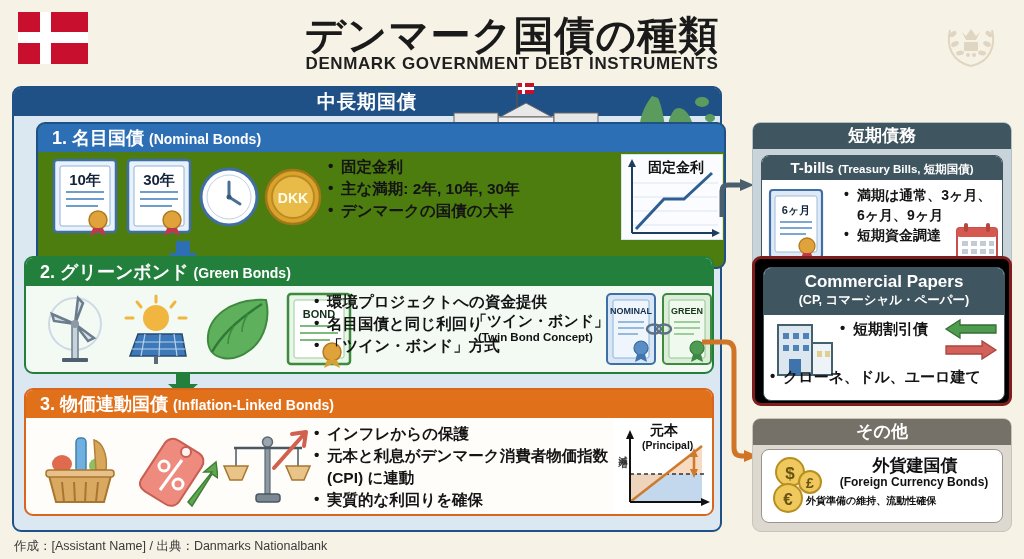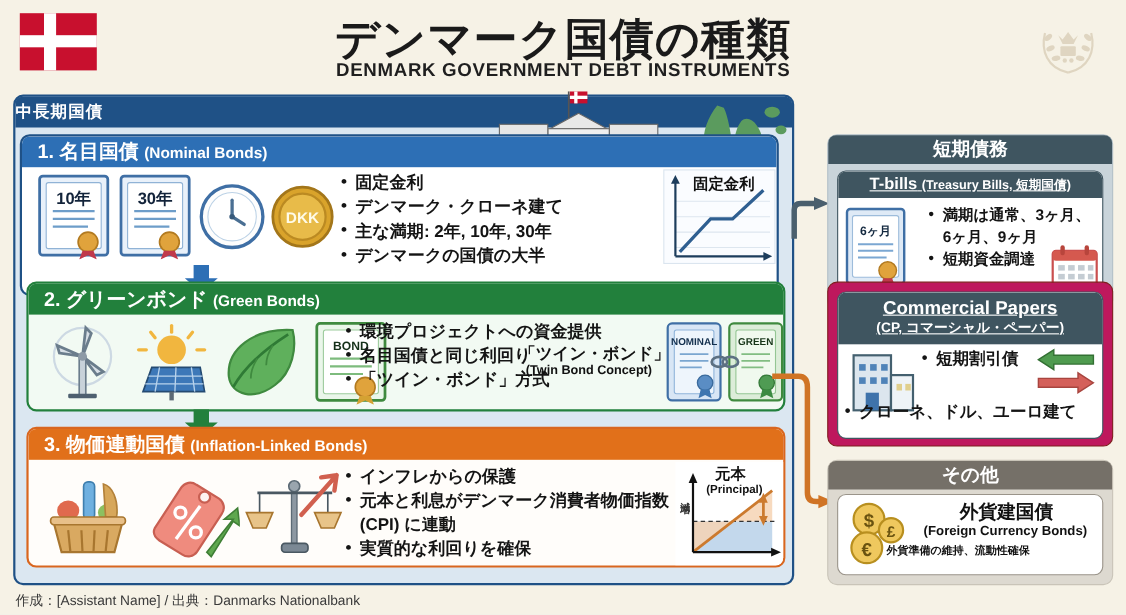--- a/index.html
+++ b/index.html
@@ -33,37 +33,37 @@
   .crest { position: absolute; right: 22px; top: 10px; width: 62px; height: 62px; opacity: .55; }
 
   
   .left-panel {
     position: absolute; left: 12px; top: 86px; width: 710px; height: 446px;
     background: #dbe7f1; border: 2px solid #1f5186; border-radius: 9px;
   }
   .left-panel-head {
     position: absolute; left: 0; top: 0; width: 100%; height: 28px;
     background: #1f5186; border-radius: 6px 6px 0 0;
-    color: #fff; font-size: 15px; font-weight: bold;
-    text-align: left; line-height: 28px; letter-spacing: 1px;
+    color: #fff; font-size: 19px; font-weight: bold;
+    text-align: center; line-height: 28px; letter-spacing: 1px;
   }
 
   
   .card { position: absolute; border-radius: 9px; overflow: hidden; }
   .card-head {
     height: 28px; line-height: 28px; color: #fff;
     font-size: 18px; font-weight: bold; padding-left: 14px;
     white-space: nowrap;
   }
   .card-head .en { font-size: 14px; font-weight: bold; }
   .card-body { position: relative; height: calc(100% - 28px); }
 
   
-  #card-nominal { left: 4px; top: 34px; width: 690px; height: 147px;
-      border: 2px solid #1f5186; background: #ffffff; }
+  #card-nominal { left: 22px; top: 34px; width: 690px; height: 147px;
+      border: 2px solid #1f5186; background: #4d7c0f; }
   #card-nominal .card-head { background: #2d6fb5; }
 
   
   #card-green { left: 10px; top: 168px; width: 690px; height: 118px;
       border: 2px solid #22803c; background: #f2faf3; }
   #card-green .card-head { background: #22803c; }
 
   
   #card-infl { left: 10px; top: 300px; width: 690px; height: 128px;
       border: 2px solid #d9661f; background: #fffdfa; }
@@ -81,29 +81,29 @@
   .r-panel { position: absolute; border-radius: 9px; }
   .r-head {
     height: 26px; line-height: 26px; text-align: center;
     color: #fff; font-weight: bold; font-size: 17px;
     border-radius: 7px 7px 0 0;
   }
   #r-short { left: 752px; top: 86px; width: 260px; height: 160px;
      background: #c9d4da; border: 1px solid #b2c0c8; margin-top: 36px; }
   #r-short .r-head { background: #3f5560; }
   #r-cp   { left: 752px; top: 256px; width: 260px; height: 150px;
-     background: #be185d; border: 1px solid #7f1d1d; }
+     background: #000000; border: 3px solid #7f1d1d; }
   #r-other{ left: 752px; top: 418px; width: 260px; height: 114px;
      background: #ddd9d0; border: 1px solid #c9c4b8; }
   #r-other .r-head { background: #757068; }
 
   .sub-card { position: absolute; border-radius: 8px; overflow: hidden; background: #fff; }
   .sub-head {
     background: #3f5560; color: #fff; text-align: center;
-    font-weight: bold; white-space: nowrap; text-decoration: underline;
+    font-weight: bold; white-space: nowrap;
   }
 
   .caption {
     position: absolute; left: 14px; top: 538px;
     font-size: 12.5px; color: #3a3a3a;
   }
 
   .lbl { position: absolute; font-weight: bold; }
   svg { display: block; }
 </style>
@@ -227,21 +227,20 @@
         <circle cx="31" cy="31" r="2.5" fill="#37597a"></circle>
       </svg>
       <svg style="position:absolute;left:224px;top:14px;width:62px;height:62px" viewBox="0 0 62 62">
         <circle cx="31" cy="31" r="27" fill="#d9a32b" stroke="#a3761a" stroke-width="2.5"></circle>
         <circle cx="31" cy="31" r="21" fill="#e8bb49" stroke="#bb8a22" stroke-width="2"></circle>
         <text x="31" y="37" font-size="14" font-weight="bold" fill="#fffbe8" text-anchor="middle" font-family="Liberation Sans, sans-serif">DKK</text>
       </svg>
 
       <ul class="bullets" style="left:290px;top:5px">
         <li>固定金利</li>
-        <li>デンマーク・クローネ建て</li>
         <li>主な満期: 2年, 10年, 30年</li>
         <li>デンマークの国債の大半</li>
       </ul>
 
       <div style="position:absolute;left:583px;top:2px;width:102px;height:86px;background:#fafcff;border:1px solid #dbe5ef">
         <div class="lbl" style="left:26px;top:4px;font-size:14px;color:#111">固定金利</div>
         <svg viewBox="0 0 102 86" style="width:102px;height:86px">
           <g stroke="#dde6ef" stroke-width="1">
             <line x1="10" y1="28" x2="96" y2="28"></line>
               <line x1="10" y1="42" x2="96" y2="42"></line>

